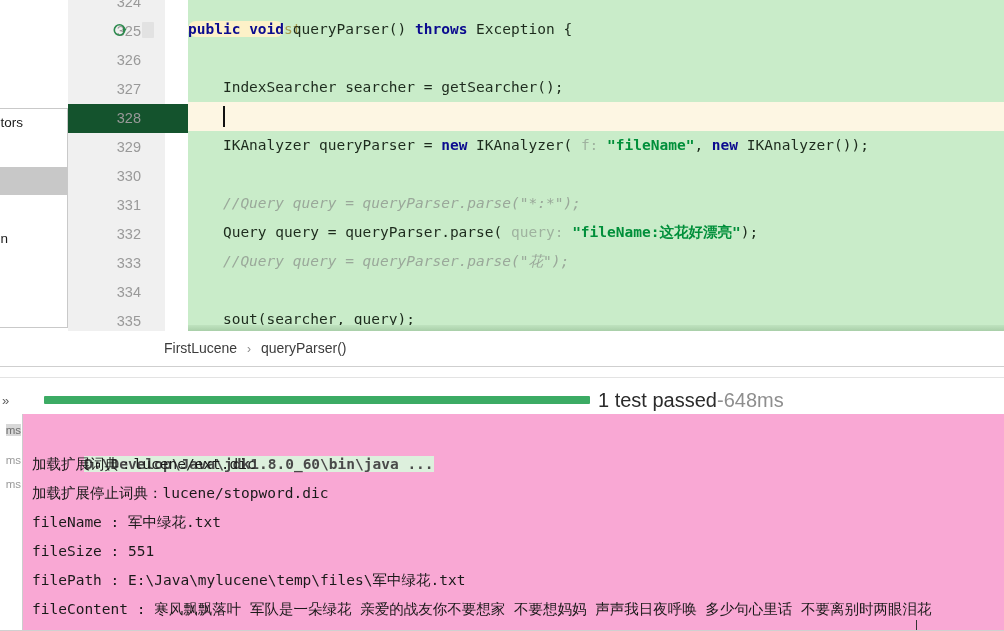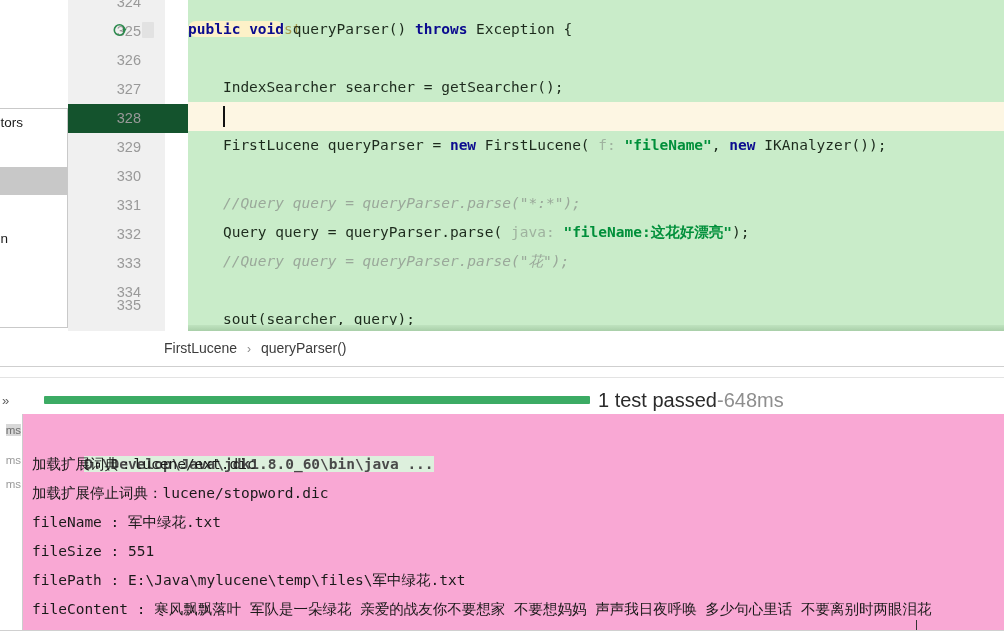--- a/index.html
+++ b/index.html
@@ -135,48 +135,48 @@
       </div>
       <div class="gutter-line" style="top:220px;">
         <span class="num">332</span>
       </div>
       <div class="gutter-line" style="top:249px;">
         <span class="num">333</span>
       </div>
       <div class="gutter-line" style="top:278px;">
         <span class="num">334</span>
       </div>
-      <div class="gutter-line" style="top:291px;">
+      <div class="gutter-line" style="top:307px;">
         <span class="num">335</span>
       </div>
     </div>
 
     <div class="code">
 
       <div class="code-line" style="top:-14px;">
         <span class="annot">@Test</span>
       </div>
 
       <div class="code-line" style="top:15px;"><span class="sig-hl"><span class="kw">public</span><span class="plain"> </span><span class="kw">void</span></span><span class="plain"> queryParser() </span><span class="kw">throws</span><span class="plain"> Exception {</span></div>
 
       <div class="code-line" style="top:44px;"></div>
 
       <div class="code-line" style="top:73px;"><span class="plain">    IndexSearcher searcher = getSearcher();</span></div>
 
       <div class="code-line hl" style="top:102px;">
         <span class="caret" style="left:35px;"></span>
       </div>
 
-      <div class="code-line" style="top:131px;"><span class="plain">    FirstLucene queryParser = </span><span class="kw">new</span><span class="plain"> FirstLucene( </span><span class="hint">f:</span><span class="str"> "fileName"</span><span class="plain">, </span><span class="kw">new</span><span class="plain"> IKAnalyzer());</span></div>
+      <div class="code-line" style="top:131px;"><span class="plain">    IKAnalyzer queryParser = </span><span class="kw">new</span><span class="plain"> IKAnalyzer( </span><span class="hint">f:</span><span class="str"> "fileName"</span><span class="plain">, </span><span class="kw">new</span><span class="plain"> IKAnalyzer());</span></div>
 
       <div class="code-line" style="top:160px;"></div>
 
       <div class="code-line" style="top:189px;"><span class="cmt">    //Query query = queryParser.parse("*:*");</span></div>
 
-      <div class="code-line" style="top:218px;"><span class="plain">    Query query = queryParser.parse( </span><span class="hint">java:</span><span class="str"> "fileName:这花好漂亮"</span><span class="plain">);</span></div>
+      <div class="code-line" style="top:218px;"><span class="plain">    Query query = queryParser.parse( </span><span class="hint">query:</span><span class="str"> "fileName:这花好漂亮"</span><span class="plain">);</span></div>
 
       <div class="code-line" style="top:247px;"><span class="cmt">    //Query query = queryParser.parse("花");</span></div>
 
       <div class="code-line" style="top:276px;"></div>
 
       <div class="code-line" style="top:305px;"><span class="plain">    sout(searcher, query);</span></div>
 
     </div>
 
     <div class="editor-fade"></div>

